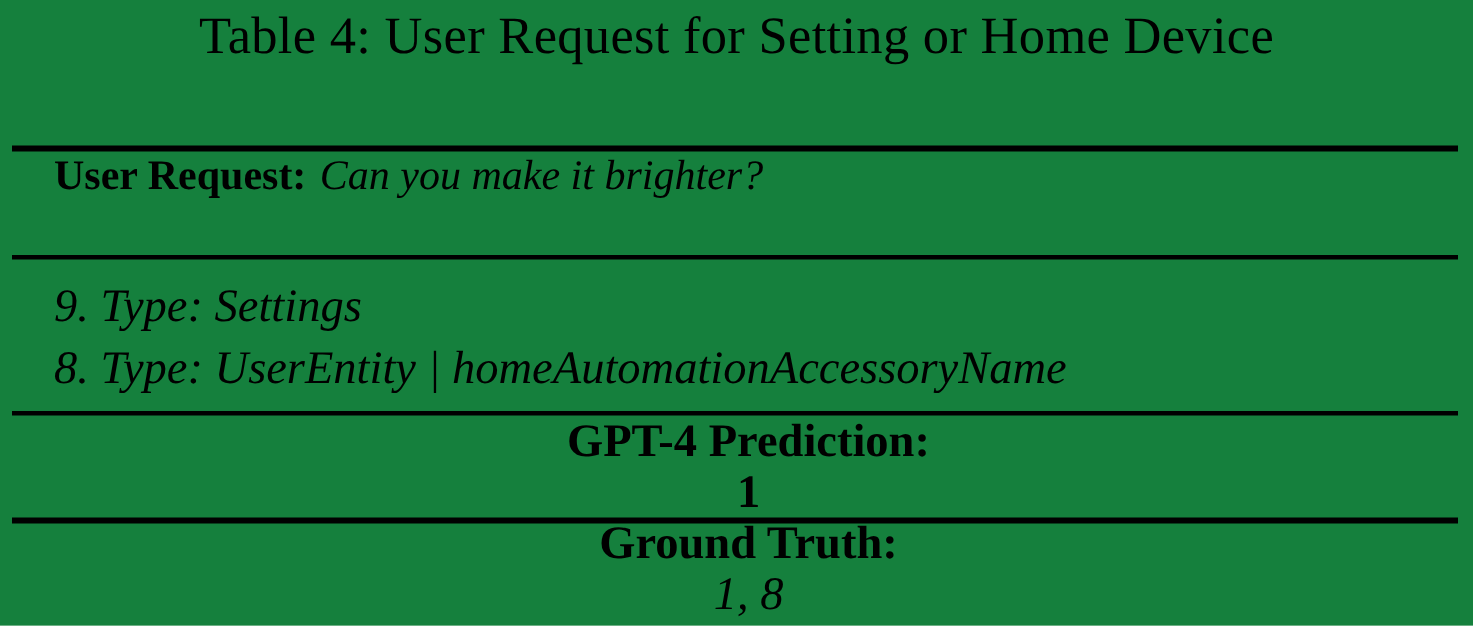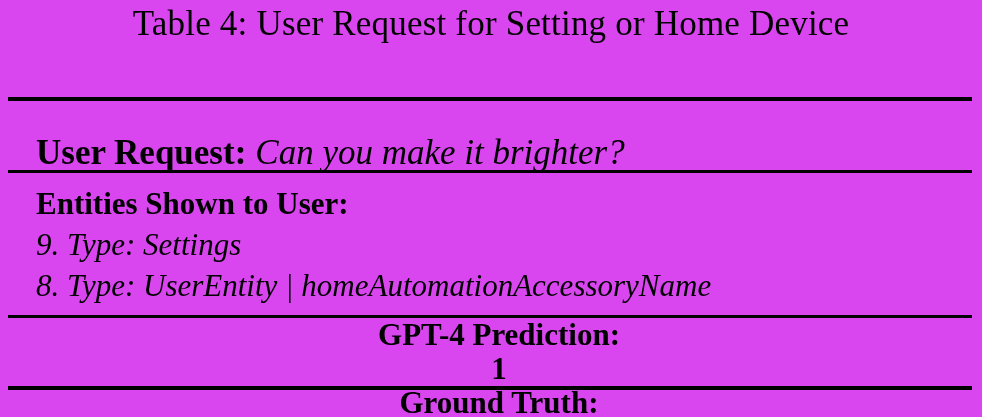--- a/index.html
+++ b/index.html
@@ -13,21 +13,21 @@
     overflow: hidden;
     font-family: "Liberation Serif", "DejaVu Serif", serif;
     color: #000000;
     -webkit-font-smoothing: antialiased;
   }
 
   #page {
     position: relative;
     width: 982px;
     height: 417px;
-    background: #d946ef;
+    background: #15803d;
   }
 
   
   .table-caption {
     position: absolute;
     left: 0;
     top: 2px;
     width: 982px;
     text-align: center;
     font-size: 35px;
@@ -53,22 +53,22 @@
   .rule-bottom  { height: 4px; }
 
   .row {
     padding-left: 28px;
     padding-right: 10px;
   }
 
   .row-request {
     height: 69px;
     display: flex;
-    align-items: flex-end;
-    font-size: 35px;
+    align-items: flex-start;
+    font-size: 28px;
     line-height: 34px;
     white-space: nowrap;
   }
 
   .row-entities {
     padding-top: 10px;
     padding-bottom: 9px;
     font-size: 31px;
     line-height: 41px;
     white-space: nowrap;
@@ -116,21 +116,20 @@
 
     <div class="row row-request">
       <span class="lbl">User Request:</span>
         <span class="sp"></span>
         <span class="val">Can you make it brighter?</span>
     </div>
 
     <div class="rule rule-mid"></div>
 
     <div class="row row-entities">
-      <span class="entity-line lbl">Entities Shown to User:</span>
       <span class="entity-line val">9. Type: Settings</span>
       <span class="entity-line val">8. Type: UserEntity | homeAutomationAccessoryName</span>
     </div>
 
     <div class="rule rule-mid"></div>
 
     <div class="row row-prediction">
       <span class="lbl">GPT-4 Prediction:</span>
         <span class="sp"></span>
         <span class="lbl">1</span>

